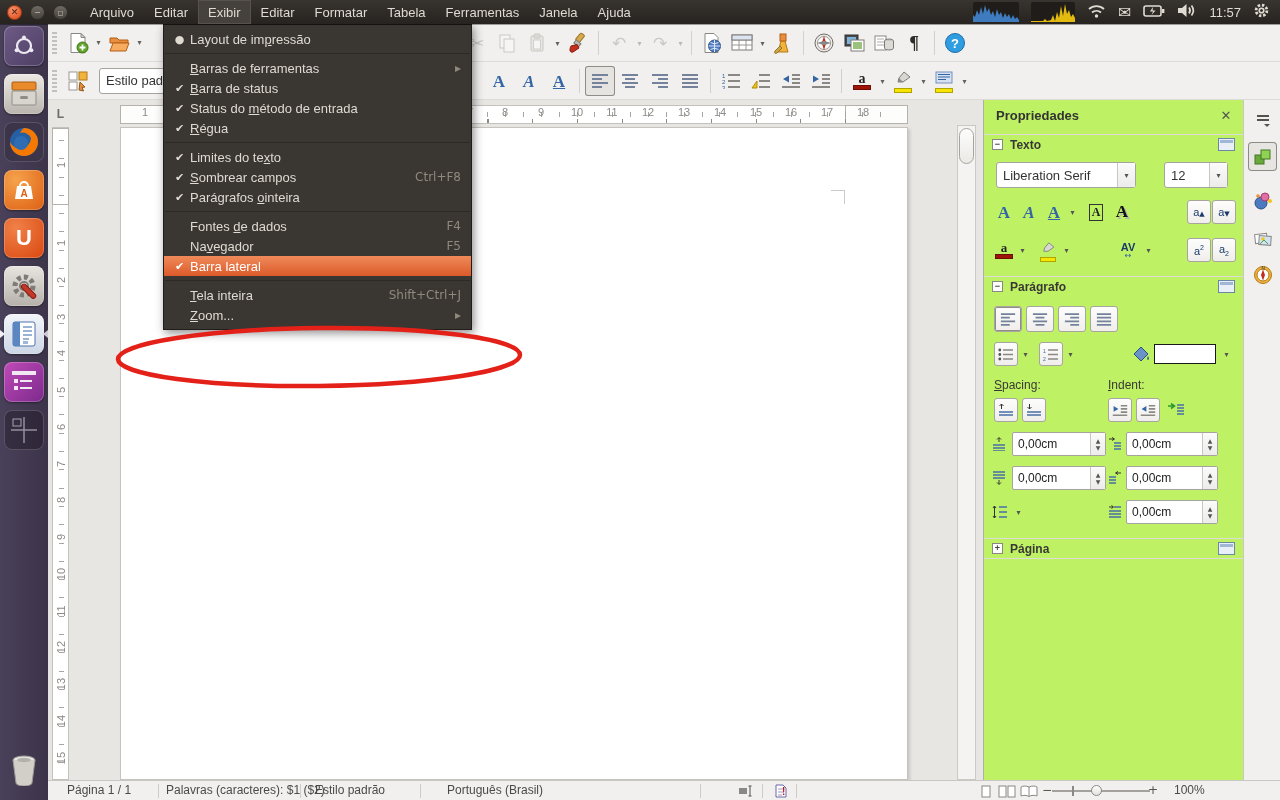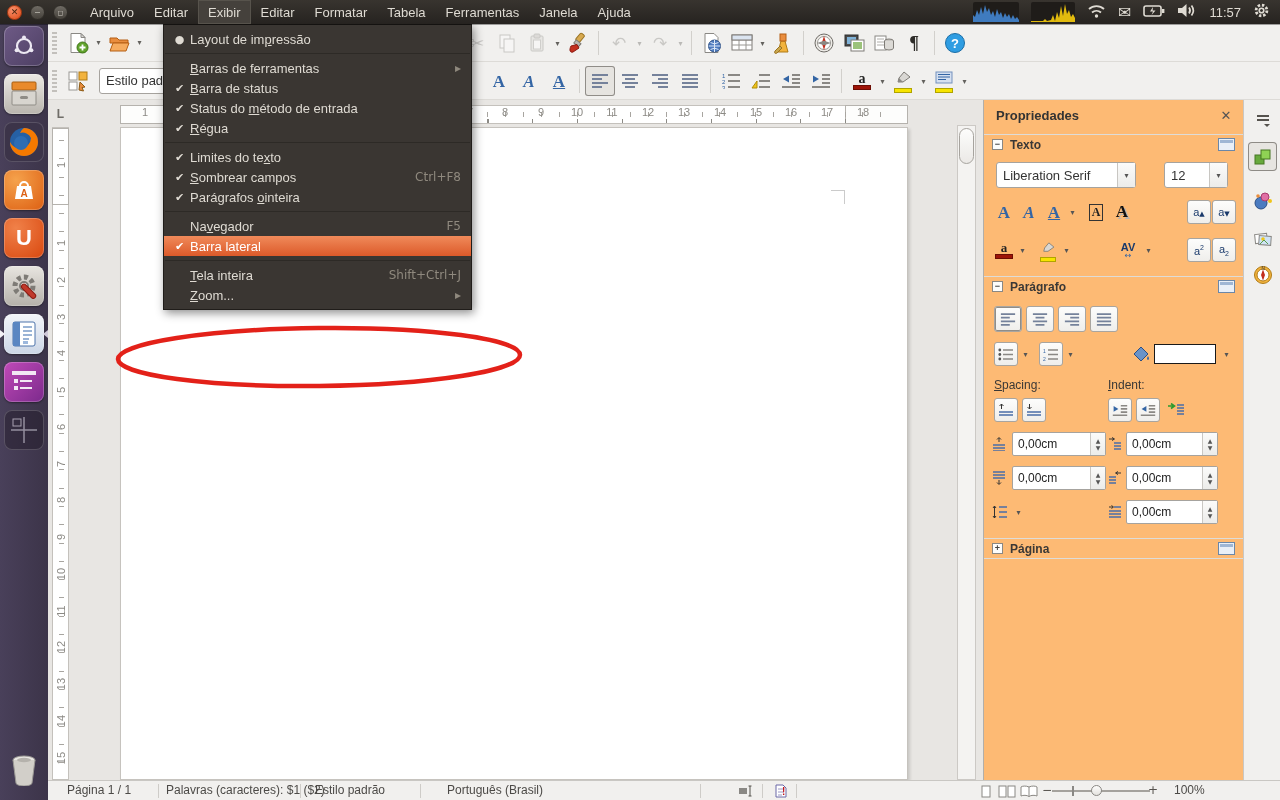--- a/index.html
+++ b/index.html
@@ -69,21 +69,21 @@
   .mrow.hl .mright{color:#fbe0d2}
   .mrow.dis{color:#7c766c}
   .mark{width:21px;text-align:center;font-size:11px;flex:none}
   .mlabel{flex:1;white-space:nowrap}
   .accel{text-decoration:underline}
   .mright{margin-left:18px;color:#8f897e;font-size:12px}
   .mrow.msep{height:9px;position:relative}
   .mrow.msep::after{content:"";position:absolute;left:1px;right:1px;top:4px;height:1px;background:#2d2a26}
 
   
-  .sidebar{position:absolute;left:935px;top:76px;width:260px;height:680px;background:#fdba74;border-left:1px solid #b2afaa}
+  .sidebar{position:absolute;left:935px;top:76px;width:260px;height:680px;background:#bef264;border-left:1px solid #b2afaa}
   .sb-title{position:absolute;left:12px;top:8px;font-size:13px;font-weight:bold;color:#333}
   .sb-close{position:absolute;right:8px;top:6px;width:18px;height:18px;display:flex;align-items:center;justify-content:center;color:#555;font-size:13px}
   .shead{position:absolute;left:0;width:100%;height:20px;display:flex;align-items:center;gap:7px;padding:0 8px;font-size:12px;font-weight:bold;color:#3a3836;border-top:1px solid #dedcd8}
   .boxicon{width:11px;height:11px;border:1px solid #8a8884;background:#fdfdfc;font-size:9px;line-height:9px;text-align:center;color:#444;flex:none}
   .ptool{margin-left:auto;width:17px;height:13px;border:1px solid #6b87a8;background:#e9eff7;position:relative}
   .ptool::after{content:"";position:absolute;left:1px;right:1px;top:1px;height:3px;background:#9fb6d4}
   .sbtn{position:absolute;width:24px;height:24px;border:1px solid #a8a5a0;border-radius:3px;background:linear-gradient(#fdfdfc,#efeeeb);display:flex;align-items:center;justify-content:center}
   .sflat{position:absolute;width:24px;height:24px;display:flex;align-items:center;justify-content:center}
   .sdrop{position:absolute;width:13px;height:24px;display:flex;align-items:center;justify-content:center;font-size:8px;color:#555}
   .spin{position:absolute;height:24px;display:flex;align-items:center;background:#fff;border:1px solid #a6a39e;border-radius:2px;font-size:12px;color:#222;padding-left:5px}
@@ -824,20 +824,25 @@
         <span class="mright sym"></span>
       </div>
 
 
       <div class="mrow msep">
         
         
         
       </div>
 
+      <div class="mrow">
+        <span class="mark sym" style="visibility: hidden;"></span>
+        <span class="mlabel"><span>Fontes </span><span class="accel">d</span><span>e dados</span></span>
+        <span class="mright sym">F4</span>
+      </div>
 
       <div class="mrow">
         <span class="mark sym" style="visibility: hidden;"></span>
         <span class="mlabel"><span>Na</span><span class="accel">v</span><span>egador</span></span>
         <span class="mright sym">F5</span>
       </div>
 
       <div class="mrow hl">
         <span class="mark sym">✔</span>
         <span class="mlabel"><span></span><span class="accel"></span><span>Barra lateral</span></span>

